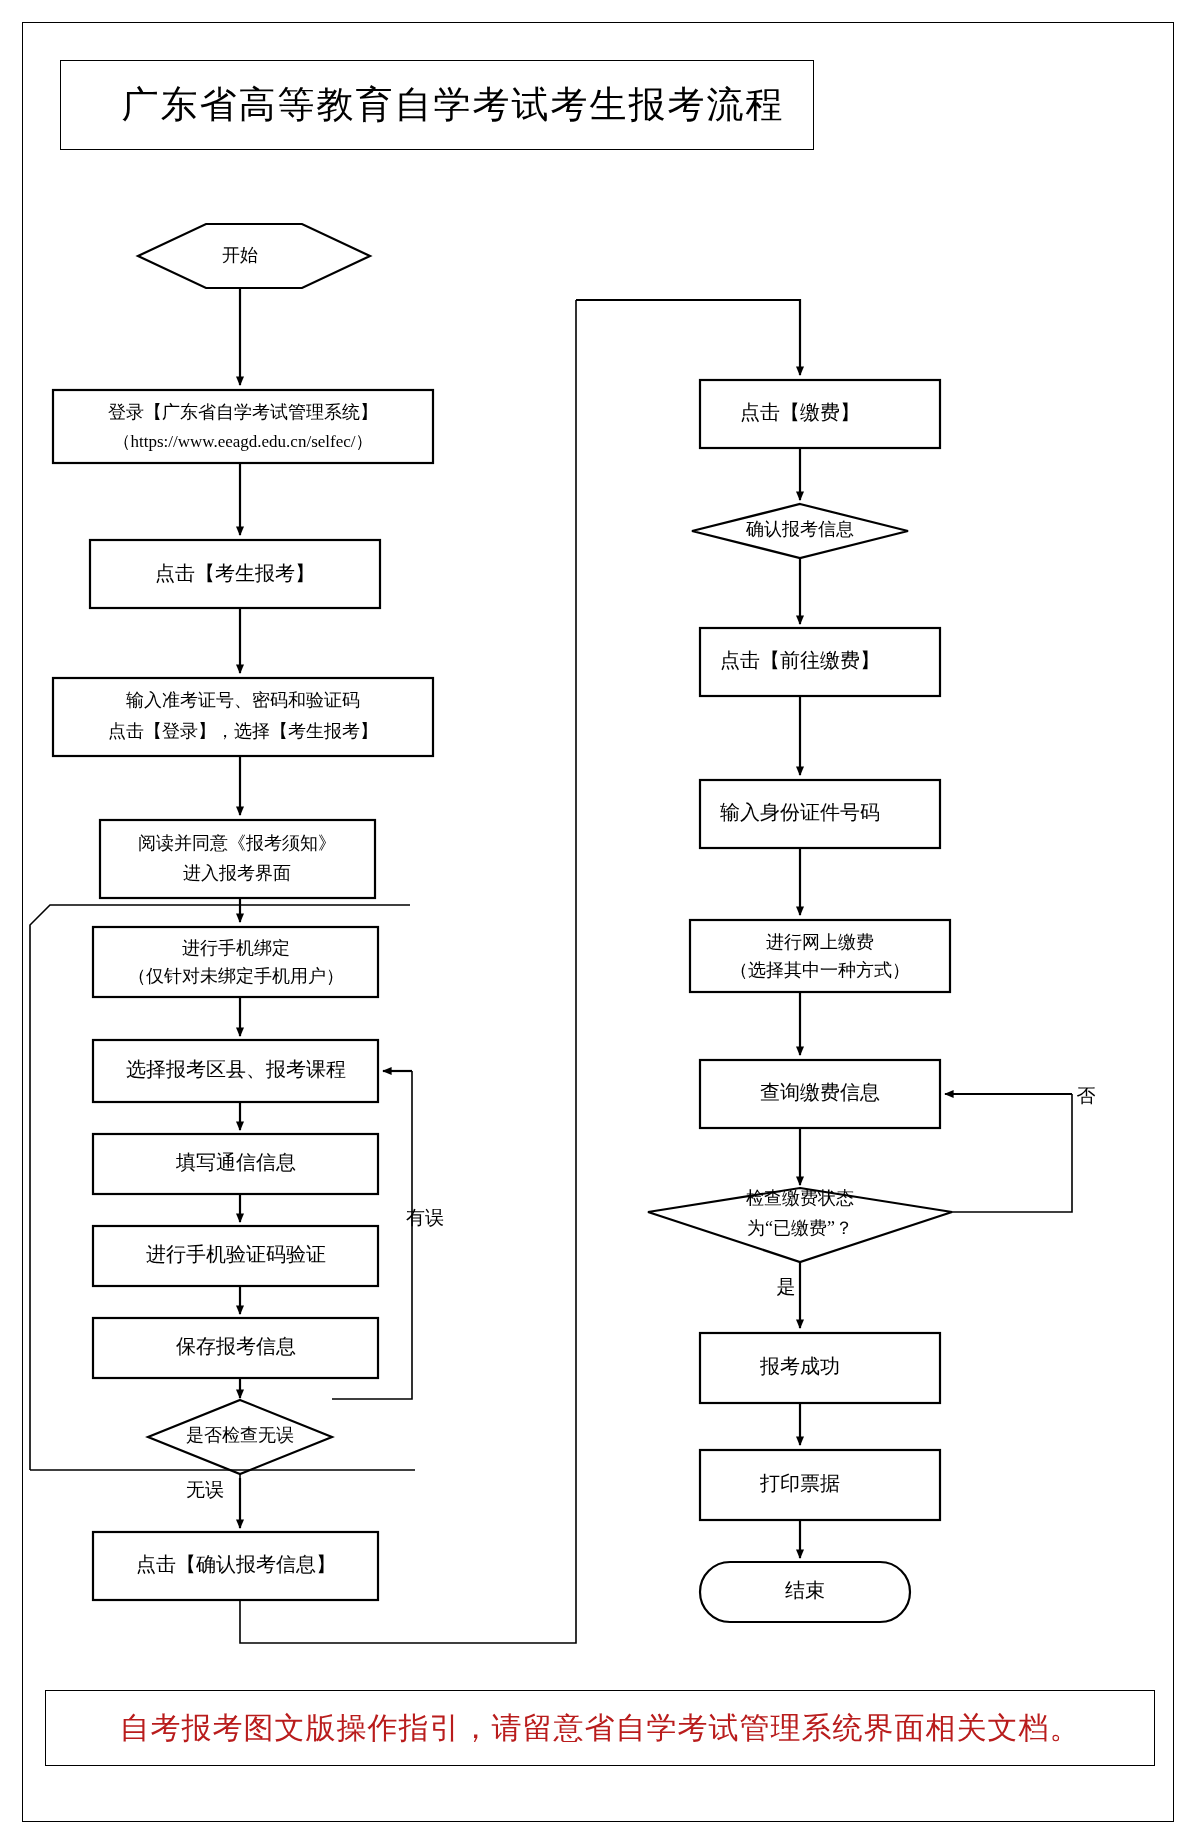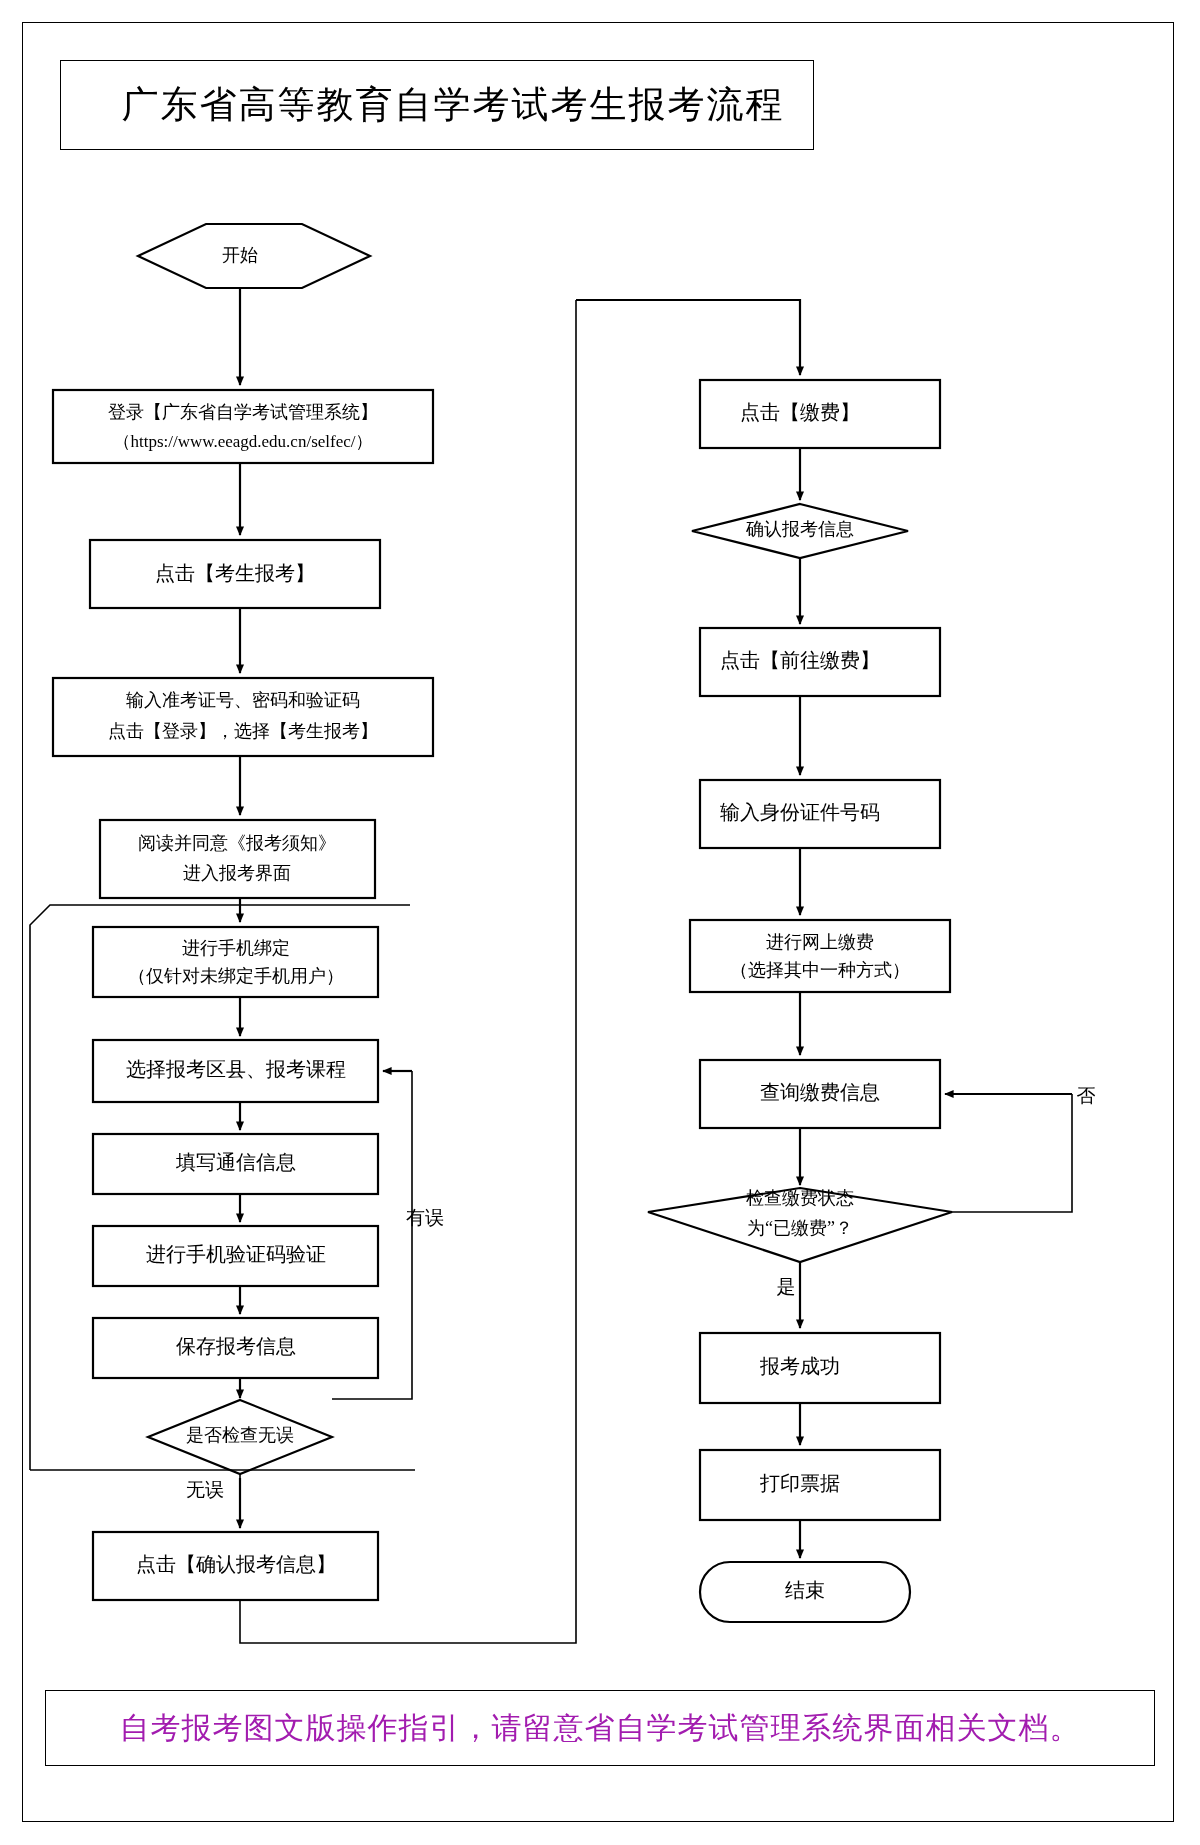--- a/index.html
+++ b/index.html
@@ -20,21 +20,21 @@
     font-size:37px;letter-spacing:2px;color:#000;white-space:nowrap;
     font-family:"Liberation Serif","DejaVu Serif",serif;
   }
 
   .footer-box{
     position:absolute;left:45px;top:1690px;width:1110px;height:76px;
     border:1px solid #000;box-sizing:border-box;
     display:flex;align-items:center;justify-content:center;
   }
   .footer-text{
-    font-size:30px;color:#a21caf;white-space:nowrap;letter-spacing:1px;
+    font-size:30px;color:#b91c1c;white-space:nowrap;letter-spacing:1px;
     font-family:Liberation Sans, sans-serif;
   }
 
   svg.flow{position:absolute;left:0;top:0;width:1200px;height:1845px;}
   svg.flow .shape{fill:#ffffff;stroke:#000000;stroke-width:2.2;}
   svg.flow .conn{stroke:#000000;stroke-width:2.2;fill:none;}
   svg.flow .conn-thin{stroke:#000000;stroke-width:1.6;fill:none;}
   svg.flow text{
     font-family:"Liberation Serif","DejaVu Serif",serif;
     fill:#000;text-anchor:middle;dominant-baseline:middle;

